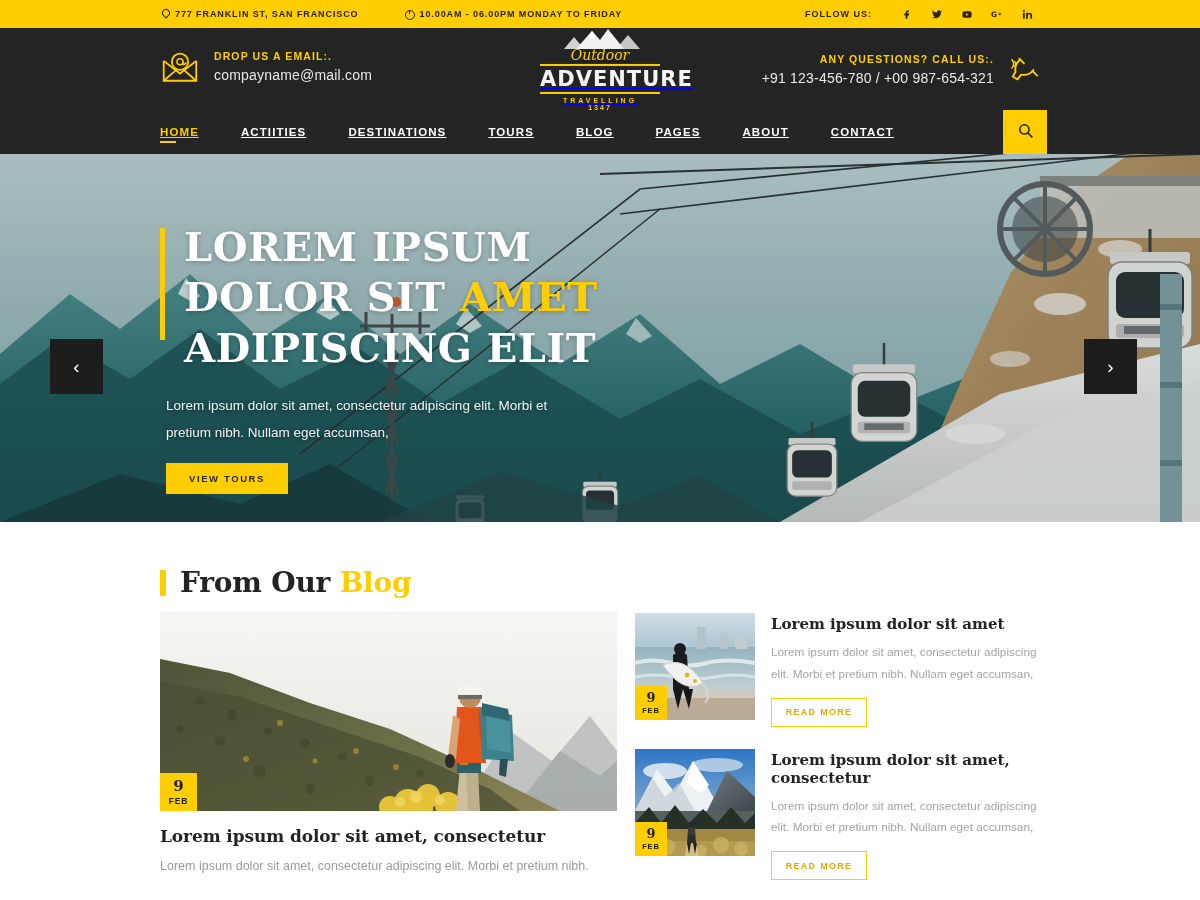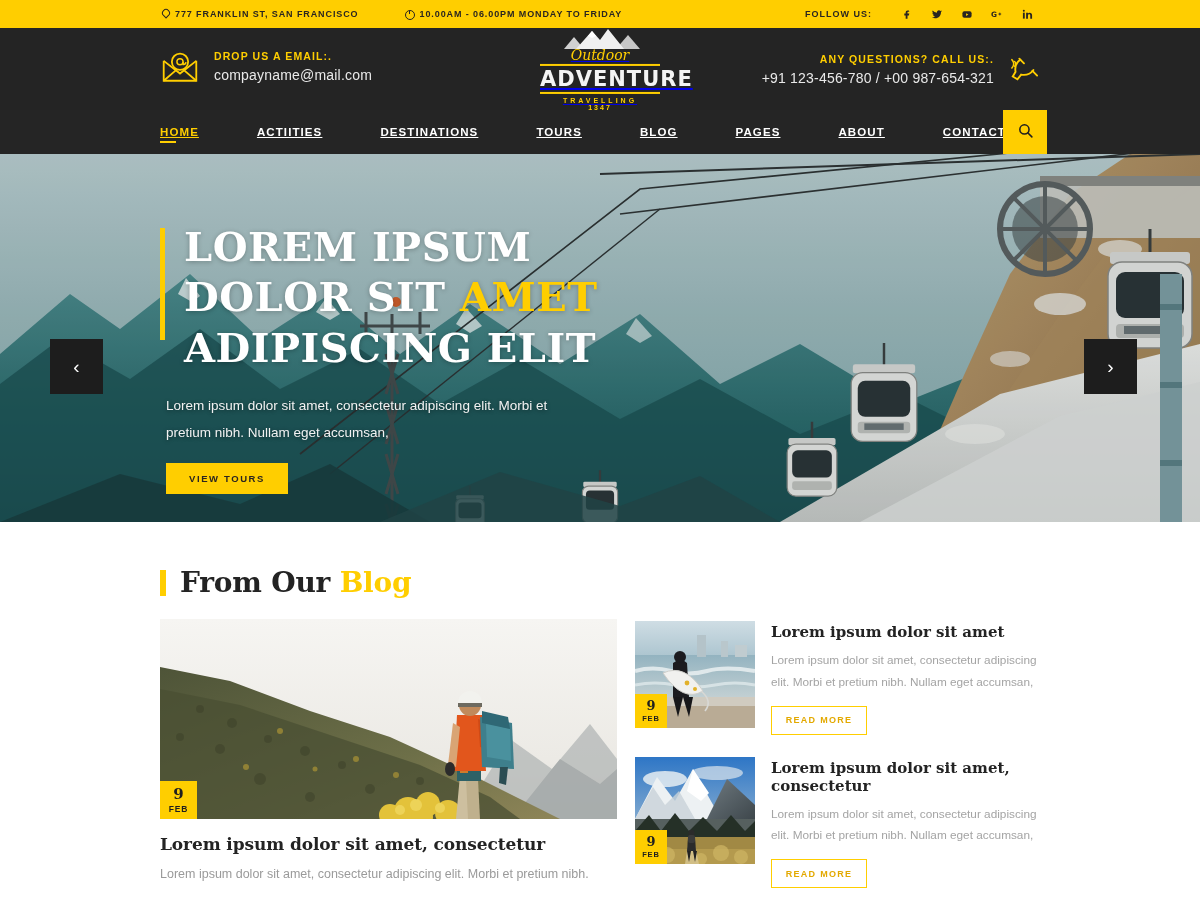--- a/index.html
+++ b/index.html
@@ -91,21 +91,21 @@
 
   .hdr-right { margin-left: auto; display: flex; align-items: center; gap: 14px; }
   .hdr-right-txt { text-align: right; }
   .phone-icon { width: 32px; height: 30px; }
 
   
   .nav {
     height: 44px; background: #252525; display: flex; align-items: stretch;
     padding-left: 160px; position: relative;
   }
-  .nav-items { display: flex; align-items: center; gap: 16px; }
+  .nav-items { display: flex; align-items: center; gap: 0; }
   .nav-item {
     font-size: 11.5px; font-weight: bold; letter-spacing: 1.1px;
     color: #ffffff; padding: 0 21px; position: relative;
     display: flex; align-items: center; height: 44px; cursor: pointer;
     white-space: nowrap;
   }
   .nav-item:first-child { padding-left: 0; }
   .nav-item.active { color: #FFCE00; }
   .nav-item.active::after {
     content: ""; position: absolute; left: 0; bottom: 11px;
@@ -151,21 +151,21 @@
   .arrow {
     position: absolute; top: 185px; width: 53px; height: 55px;
     background: #1d1d1d; display: flex; align-items: center; justify-content: center;
     color: #fff; font-size: 19px; cursor: pointer; z-index: 6;
   }
   .arrow.prev { left: 50px; }
   .arrow.next { left: 1084px; }
 
   
   .blog { padding: 44px 160px 0 160px; background: #fff; }
-  .blog-head { display: flex; align-items: center; gap: 14px; margin-bottom: 20px; text-align: right; }
+  .blog-head { display: flex; align-items: center; gap: 14px; margin-bottom: 12px; text-align: right; }
   .blog-head-bar { width: 6px; height: 26px; background: #FFCE00; }
   .blog-head-title {
     font-family: "DejaVu Serif", serif; font-weight: bold;
     font-size: 28px; color: #232323; letter-spacing: -0.2px;
   }
   .blog-head-title .accent { color: #FFCE00; }
 
   .blog-grid { display: flex; gap: 18px; align-items: flex-start; }
   .feature { width: 457px; }
   .feature-media { width: 457px; height: 200px; position: relative; overflow: hidden; }

